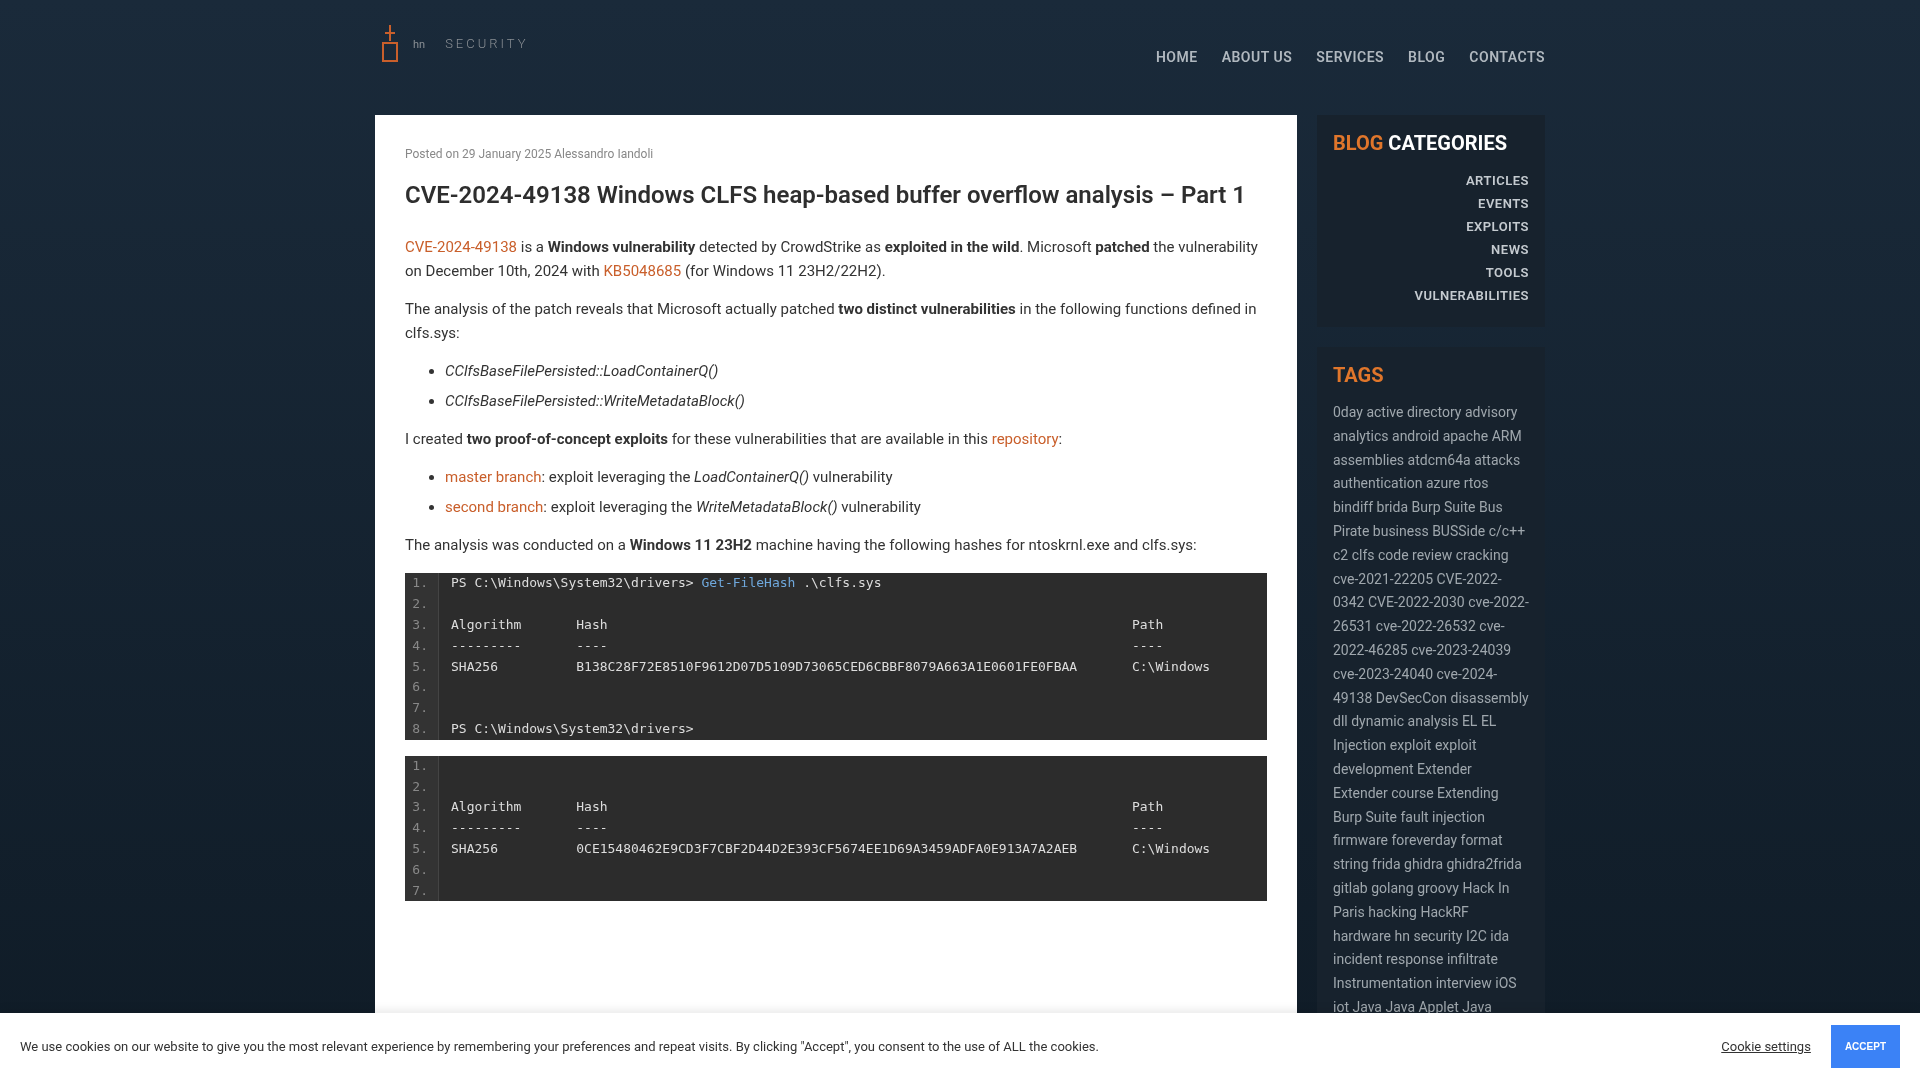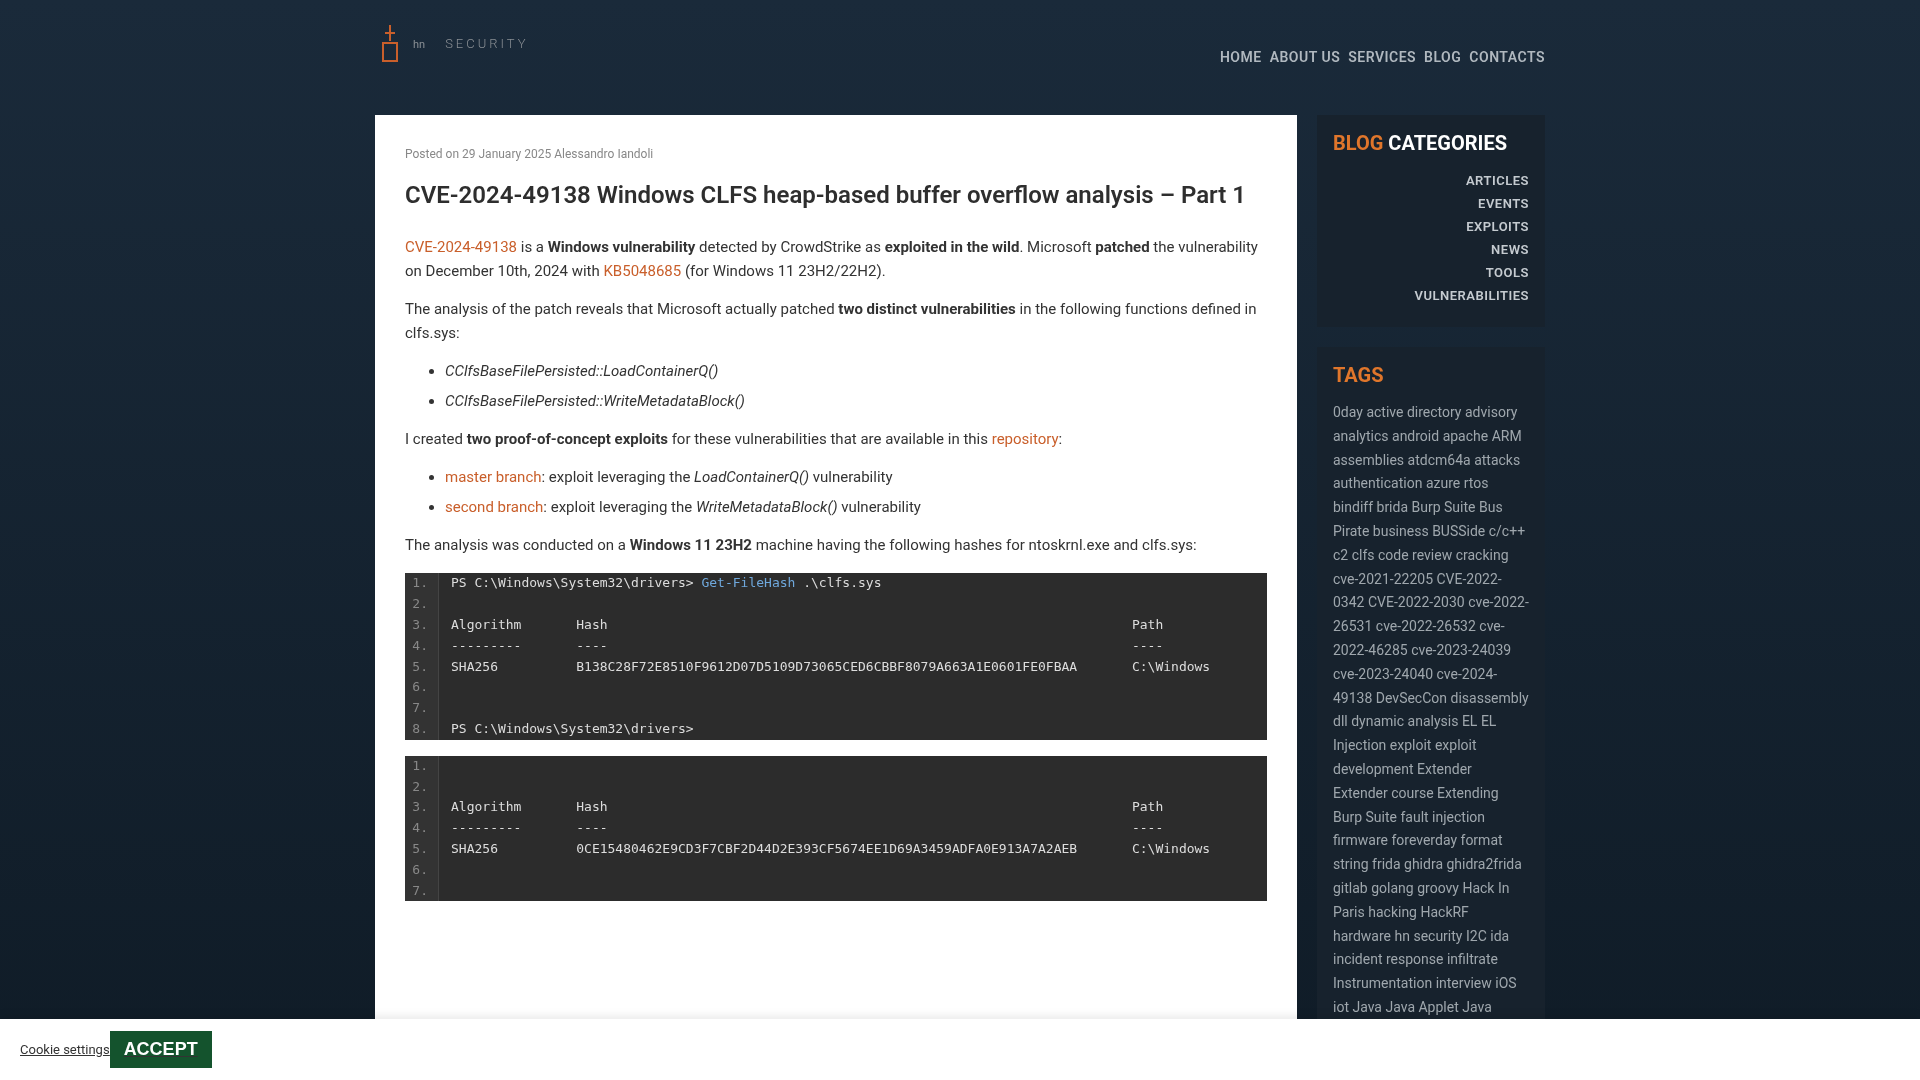--- a/index.html
+++ b/index.html
@@ -38,21 +38,21 @@
       font-weight: 300;
     }
     .logo-hn {
       color: #8a8f94;
       font-size: 11px;
       font-weight: 400;
       margin-right: 20px;
     }
     nav {
       display: flex;
-      gap: 8px;
+      gap: 24px;
       margin-top: 29px;
     }
     nav a {
       color: #b0b8bf;
       text-decoration: none;
       font-size: 14px;
       font-weight: 600;
       letter-spacing: 0.5px;
     }
     .main-wrap {
@@ -167,34 +167,33 @@
       padding: 12px 20px;
       display: flex;
       align-items: center;
       justify-content: space-between;
       font-size: 13px;
       box-shadow: 0 -2px 10px rgba(0,0,0,0.1);
     }
     .cookie-actions {
       display: flex;
       align-items: center;
-      gap: 0;
-      text-decoration: underline;
+      gap: 20px;
     }
     .cookie-settings {
       text-decoration: underline;
       color: #333;
       cursor: pointer;
     }
     .accept-btn {
-      background: #14532d;
+      background: #3b82f6;
       color: #fff;
       border: none;
-      padding: 8px 14px;
-      font-size: 18px;
+      padding: 16px 14px;
+      font-size: 10px;
       font-weight: 600;
       cursor: pointer;
     }
   </style>
 </head>
 <body>
 
 <div class="container">
   <header>
     <div class="logo">
@@ -328,17 +327,18 @@
       </div>
       <div class="side-box">
         <div class="side-title accent" style="color:#e0762b">TAGS</div>
         <div class="tag-cloud" id="tagcloud"><span>0day</span> <span>active directory</span> <span>advisory</span> <span>analytics</span> <span>android</span> <span>apache</span> <span>ARM</span> <span>assemblies</span> <span>atdcm64a</span> <span>attacks</span> <span>authentication</span> <span>azure rtos</span> <span>bindiff</span> <span>brida</span> <span>Burp Suite</span> <span>Bus Pirate</span> <span>business</span> <span>BUSSide</span> <span>c/c++</span> <span>c2</span> <span>clfs</span> <span>code review</span> <span>cracking</span> <span>cve-2021-22205</span> <span>CVE-2022-0342</span> <span>CVE-2022-2030</span> <span>cve-2022-26531</span> <span>cve-2022-26532</span> <span>cve-2022-46285</span> <span>cve-2023-24039</span> <span>cve-2023-24040</span> <span>cve-2024-49138</span> <span>DevSecCon</span> <span>disassembly</span> <span>dll</span> <span>dynamic analysis</span> <span>EL</span> <span>EL Injection</span> <span>exploit</span> <span>exploit development</span> <span>Extender</span> <span>Extender course</span> <span>Extending Burp Suite</span> <span>fault injection</span> <span>firmware</span> <span>foreverday</span> <span>format string</span> <span>frida</span> <span>ghidra</span> <span>ghidra2frida</span> <span>gitlab</span> <span>golang</span> <span>groovy</span> <span>Hack In Paris</span> <span>hacking</span> <span>HackRF</span> <span>hardware</span> <span>hn security</span> <span>I2C</span> <span>ida</span> <span>incident response</span> <span>infiltrate</span> <span>Instrumentation</span> <span>interview</span> <span>iOS</span> <span>iot</span> <span>Java</span> <span>Java Applet</span> <span>Java Deserialization Scanner</span> <span>Java Serialization</span> <span>Keil</span> <span>keycloak</span> <span>kotlin</span> <span>log4j</span> </div>
       </div>
     </aside>
   </div>
 </div>
 
 <div class="cookie-bar">
+  <span>We use cookies on our website to give you the most relevant experience by remembering your preferences and repeat visits. By clicking "Accept", you consent to the use of ALL the cookies.</span>
   <div class="cookie-actions">
     <span class="cookie-settings">Cookie settings</span>
     <button class="accept-btn">ACCEPT</button>
   </div>
 </div>
 
 </body></html>

